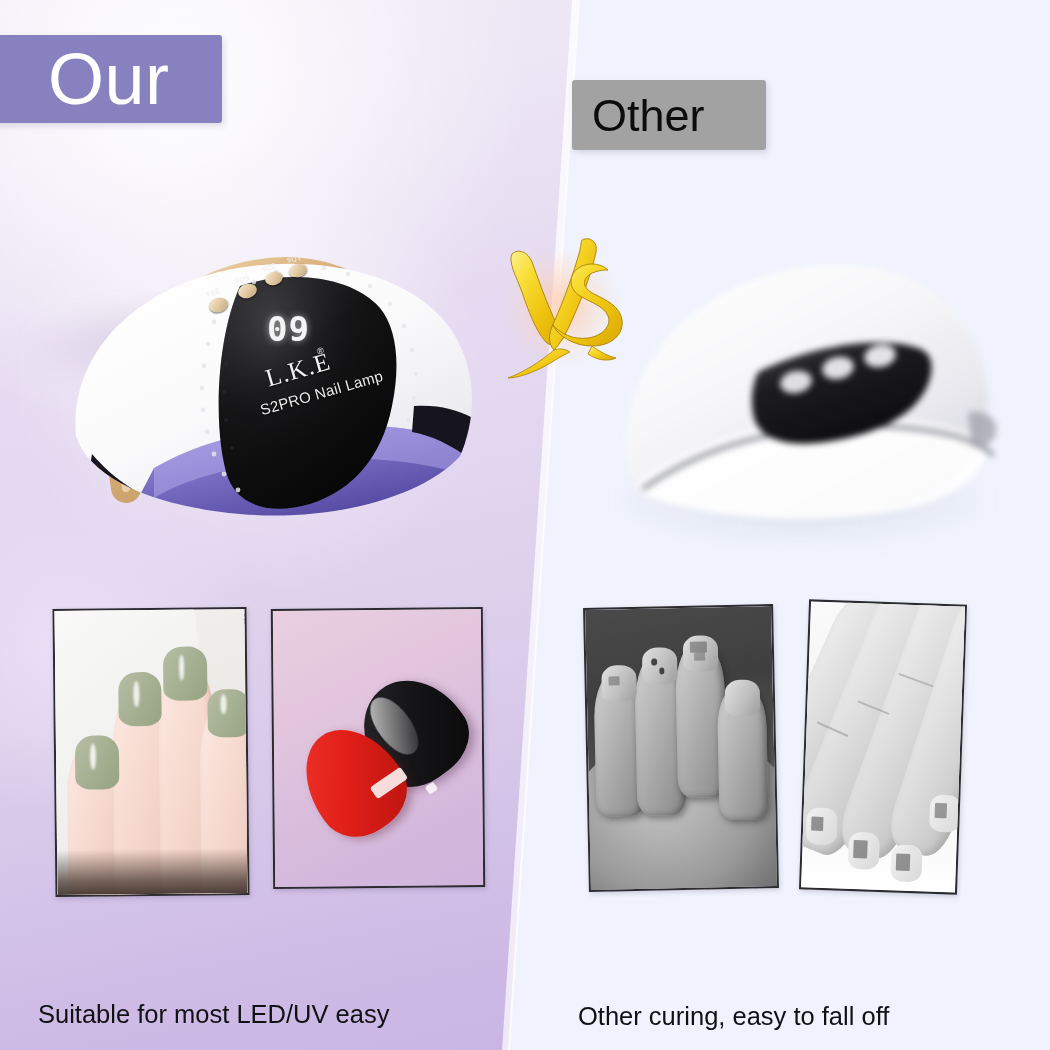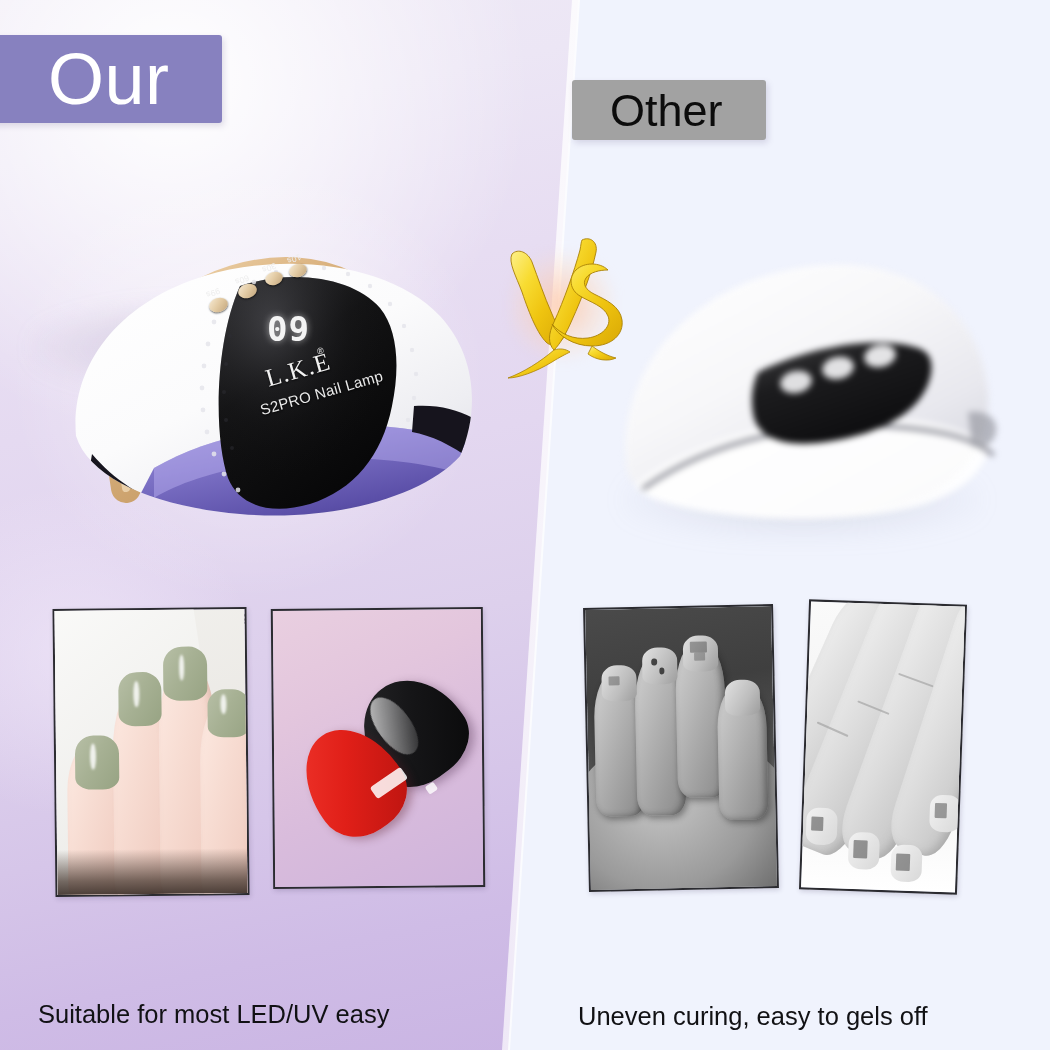--- a/index.html
+++ b/index.html
@@ -79,23 +79,23 @@
     box-sizing: border-box;
   }
   .badge-our .badge-text {
     color: #ffffff;
     font-size: 72px;
     line-height: 1;
     letter-spacing: 0.5px;
   }
   .badge-other {
     left: 572px; top: 80px;
-    width: 194px; height: 60px;
+    width: 194px; height: 70px;
     background: #a2a2a2;
-    padding-left: 38px;
+    padding-left: 20px;
     box-sizing: border-box;
   }
   .badge-other .badge-text {
     color: #0c0c0c;
     font-size: 45px;
     line-height: 1;
   }
 
   
   .vs-wrap {
@@ -535,16 +535,16 @@
       <div class="chip" style="left:61%; top:87%; width:9%; height:6%; opacity:0.55;"></div>
       <div class="chip" style="left:85%; top:69%; width:8%; height:5%; opacity:0.5;"></div>
     </div>
   </div>
 
   <div class="caption caption-left">
     <div>Suitable for most LED/UV easy</div>
     
   </div>
   <div class="caption caption-right">
-    <div>Uneven curing, easy to gels off</div>
+    <div>Other curing, easy to fall off</div>
   </div>
 
 </div>
 
 </body></html>

